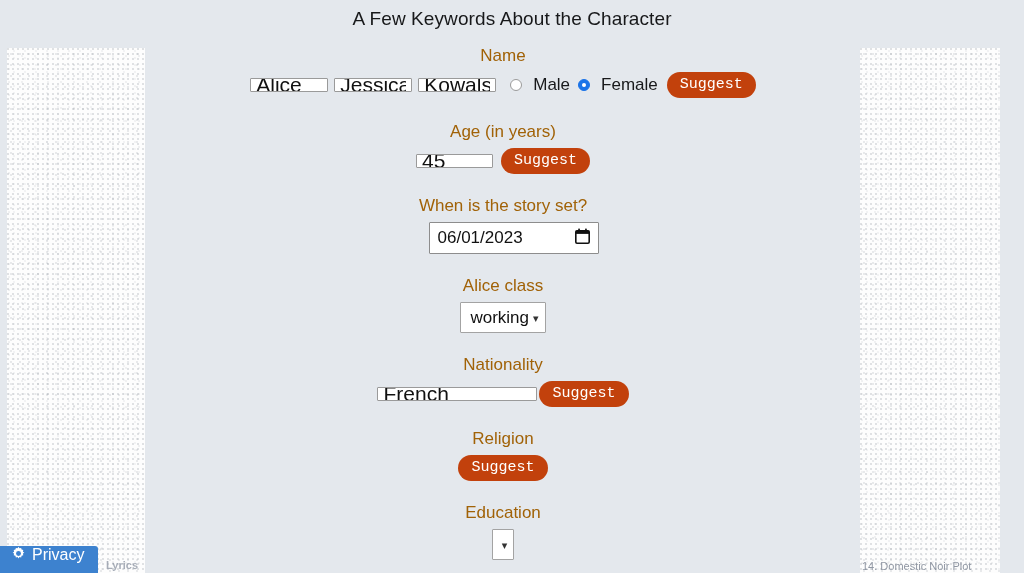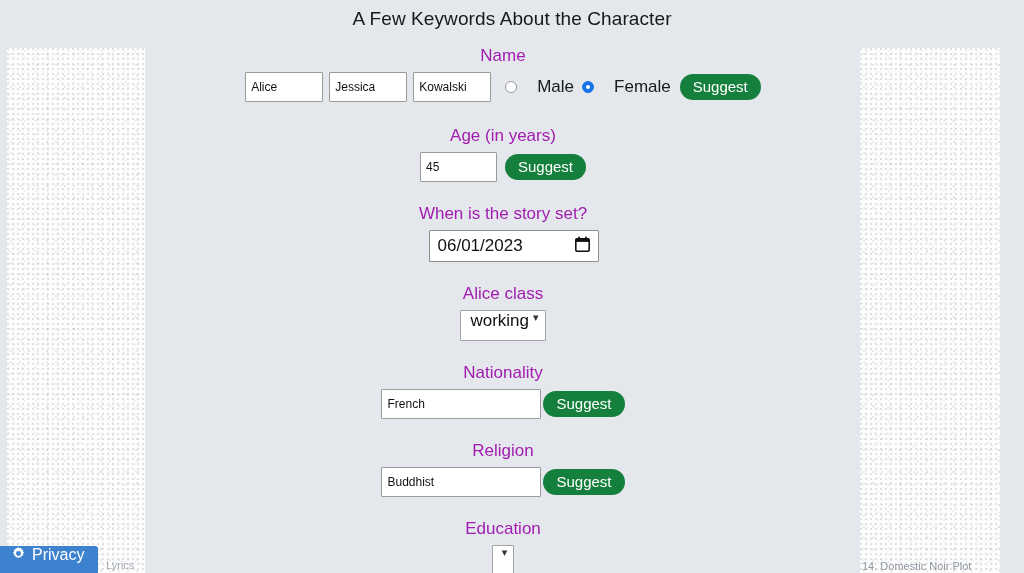--- a/index.html
+++ b/index.html
@@ -40,20 +40,21 @@
     left: 8px;
     font-size: 11px;
     color: #7f8795;
     white-space: nowrap;
     opacity: 0.85;
   }
   .panel-caption.left-cap {
     left: 106px;
     bottom: 2px;
     color: #9aa1ad;
+    font-weight: bold;
   }
 
   
   .page-title {
     position: absolute;
     top: 8px;
     left: 0;
     width: 1024px;
     text-align: center;
     font-size: 19px;
@@ -73,40 +74,40 @@
 
   .field-group {
     width: 100%;
     display: flex;
     flex-direction: column;
     align-items: center;
   }
 
   .field-label {
     font-size: 17px;
-    color: #a21caf;
+    color: #a16207;
     margin-bottom: 6px;
     text-align: right;
   }
 
   .control-row {
     display: flex;
     align-items: center;
     justify-content: center;
     gap: 0;
   }
 
   
   .tinput {
     box-sizing: border-box;
-    height: 30px;
+    height: 14px;
     border: 1px solid #9a9a9a;
     background: #ffffff;
     font-family: "Liberation Sans", sans-serif;
-    font-size: 12px;
+    font-size: 21px;
     color: #111;
     padding: 2px 5px;
     border-radius: 1px;
     outline: none;
   }
   .tinput.name-part { width: 78px; margin-right: 6px; }
   .tinput.age   { width: 77px; margin-right: 8px; }
   .tinput.wide  { width: 160px; margin-right: 2px; }
 
   
@@ -125,39 +126,39 @@
   }
   .date-text { font-size: 17px; color: #111; }
 
   
   .sel {
     box-sizing: border-box;
     height: 31px;
     border: 1px solid #a3a3a3;
     background: #fff;
     display: inline-flex;
-    align-items: flex-start;
+    align-items: center;
     gap: 4px;
     padding: 0 6px 0 9px;
     font-size: 17px;
     color: #111;
     border-radius: 1px;
   }
   .caret {
     font-size: 11px;
     color: #333;
     line-height: 1;
     transform: translateY(1px);
   }
 
   
   .radio-item {
     display: inline-flex;
     align-items: center;
-    gap: 20px;
+    gap: 11px;
     font-size: 17px;
     color: #18191b;
     margin-left: 8px;
   }
   .radio-dot {
     width: 12px;
     height: 12px;
     border-radius: 50%;
     border: 1px solid #9b9b9b;
     background: #fff;
@@ -173,27 +174,27 @@
     content: "";
     position: absolute;
     left: 3px; top: 3px;
     width: 4px; height: 4px;
     border-radius: 50%;
     background: #fff;
   }
 
   
   .suggest-btn {
-    background: #15803d;
+    background: #c2410c;
     color: #ffffff;
     border: none;
     border-radius: 14px;
     height: 26px;
     padding: 0 13px;
-    font-family: Liberation Sans, sans-serif;
+    font-family: Liberation Mono, monospace;
     font-size: 15px;
     line-height: 26px;
     cursor: pointer;
     white-space: nowrap;
   }
   .suggest-btn.gender { margin-left: 9px; }
 
   
   .gap-a { height: 24px; }
   .gap-b { height: 22px; }
@@ -294,21 +295,20 @@
       <input class="tinput wide" value="French" style="">
       <button class="suggest-btn">Suggest</button>
     </div>
   </div>
 
   <div class="gap-b"></div>
 
   <div class="field-group">
     <div class="field-label">Religion</div>
     <div class="control-row">
-      <input class="tinput wide" value="Buddhist" style="">
       <button class="suggest-btn">Suggest</button>
     </div>
   </div>
 
   <div class="gap-b"></div>
 
   <div class="field-group">
     <div class="field-label">Education</div>
     <div class="sel">
       <span class="caret">▾</span>

